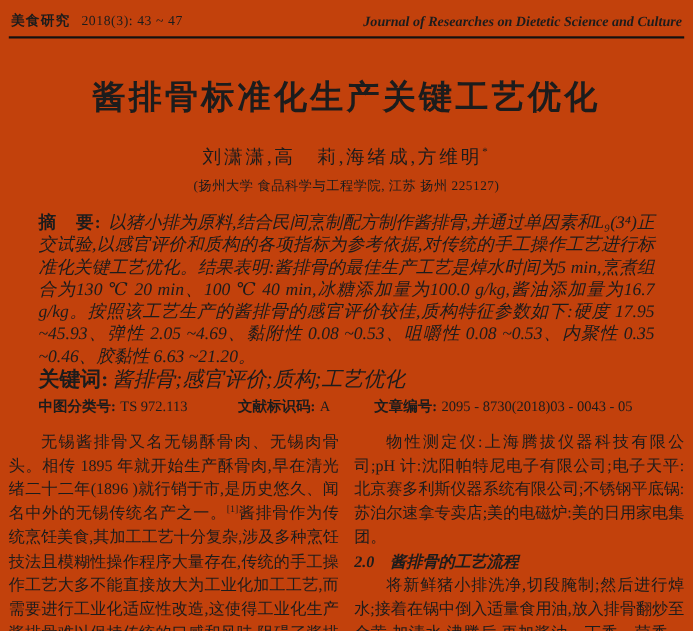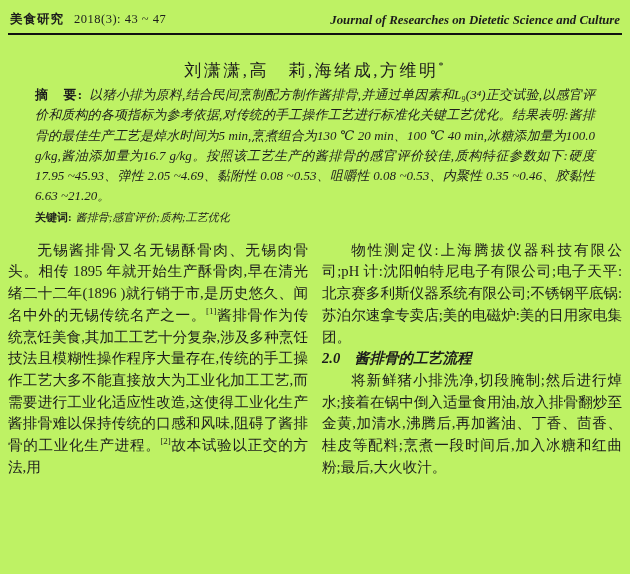--- a/index.html
+++ b/index.html
@@ -1,20 +1,20 @@
 <!DOCTYPE html>
 <html><head>
 <meta charset="utf-8">
 <style>
   html,body{margin:0;padding:0;background:#e8e8e8;}
   .page{
     position:relative;
     width:630px;height:574px;
     margin:0 auto;
-    background:#bef264;
+    background:#c2410c;
     color:#1c1c1c;
     font-family:"Liberation Serif","DejaVu Serif",serif;
     overflow:hidden;
     box-sizing:border-box;
     padding:0 8px;
   }
   
   .jheader{
     display:flex;justify-content:space-between;align-items:flex-end;
     padding:11px 2px 5px 2px;
@@ -41,30 +41,30 @@
   }
   .authors sup{font-size:10px;}
   .affiliation{
     margin-top:7px;
     text-align:center;
     font-size:12px;
     letter-spacing:.5px;
   }
   
   .abstract{
-    margin:3px 27px 0 27px;
-    font-size:13px;
+    margin:15px 27px 0 27px;
+    font-size:16px;
     line-height:20.3px;
     text-align:justify;
     font-style:italic;   
   }
   .abstract b{font-style:normal;font-weight:bold;letter-spacing:1px;margin-right:6px;}
   .kwline{
     margin:1px 27px 0 27px;
-    font-size:11px;
+    font-size:19px;
     line-height:19px;
   }
   .kwline b{font-weight:bold;margin-right:4px;}
   .kwline .kwv{font-style:italic;}
   .metaline{
     margin:5px 27px 0 27px;
     font-size:13.2px;
     line-height:19px;
     display:flex;
   }
@@ -95,28 +95,37 @@
 <div class="page">
 
   <div class="jheader">
     <div class="cn">
       <b>美食研究</b><span>2018(3): 43 ~ 47</span>
     </div>
     <div class="en">Journal of Researches on Dietetic Science and Culture</div>
   </div>
   <div class="rule"></div>
 
+  <h1 class="title">酱排骨标准化生产关键工艺优化</h1>
 
   <div class="authors"><span>刘潇潇,高　莉,海绪成,方维明</span><sup>*</sup></div>
 
+  <div class="affiliation">(扬州大学 食品科学与工程学院, 江苏 扬州 225127)</div>
 
   <p class="abstract"><b>摘　要:</b><span>以猪小排为原料,结合民间烹制配方制作酱排骨,并通过单因素和L₉(3⁴)正交试验,以感官评价和质构的各项指标为参考依据,对传统的手工操作工艺进行标准化关键工艺优化。结果表明:酱排骨的最佳生产工艺是焯水时间为5 min,烹煮组合为130 ℃ 20 min、100 ℃ 40 min,冰糖添加量为100.0 g/kg,酱油添加量为16.7 g/kg。按照该工艺生产的酱排骨的感官评价较佳,质构特征参数如下:硬度 17.95 ~45.93、弹性 2.05 ~4.69、黏附性 0.08 ~0.53、咀嚼性 0.08 ~0.53、内聚性 0.35 ~0.46、胶黏性 6.63 ~21.20。</span></p>
 
   <p class="kwline"><b>关键词:</b><span class="kwv">酱排骨;感官评价;质构;工艺优化</span></p>
 
+  <div class="metaline">
+    <span class="mitem"><b>中图分类号:</b><span>TS 972.113</span></span>
+    <span class="sp1"></span>
+    <span class="mitem"><b>文献标识码:</b><span>A</span></span>
+    <span class="sp2"></span>
+    <span class="mitem"><b>文章编号:</b><span>2095 - 8730(2018)03 - 0043 - 05</span></span>
+  </div>
 
   <div class="columns">
     <div class="col">
         <p class="bp indent">无锡酱排骨又名无锡酥骨肉、无锡肉骨头。相传 1895 年就开始生产酥骨肉,早在清光绪二十二年(1896 )就行销于市,是历史悠久、闻名中外的无锡传统名产之一。<sup>[1]</sup>酱排骨作为传统烹饪美食,其加工工艺十分复杂,涉及多种烹饪技法且模糊性操作程序大量存在,传统的手工操作工艺大多不能直接放大为工业化加工工艺,而需要进行工业化适应性改造,这使得工业化生产酱排骨难以保持传统的口感和风味,阻碍了酱排骨的工业化生产进程。<sup>[2]</sup>故本试验以正交的方法,用</p>
       </div>
     <div class="col">
         <p class="bp indent">物性测定仪:上海腾拔仪器科技有限公司;pH 计:沈阳帕特尼电子有限公司;电子天平:北京赛多利斯仪器系统有限公司;不锈钢平底锅:苏泊尔速拿专卖店;美的电磁炉:美的日用家电集团。</p>
         <p class="bp heading">2.0　酱排骨的工艺流程</p>
         <p class="bp indent">将新鲜猪小排洗净,切段腌制;然后进行焯水;接着在锅中倒入适量食用油,放入排骨翻炒至金黄,加清水,沸腾后,再加酱油、丁香、茴香、桂皮等配料;烹煮一段时间后,加入冰糖和红曲粉;最后,大火收汁。</p>
       </div>

